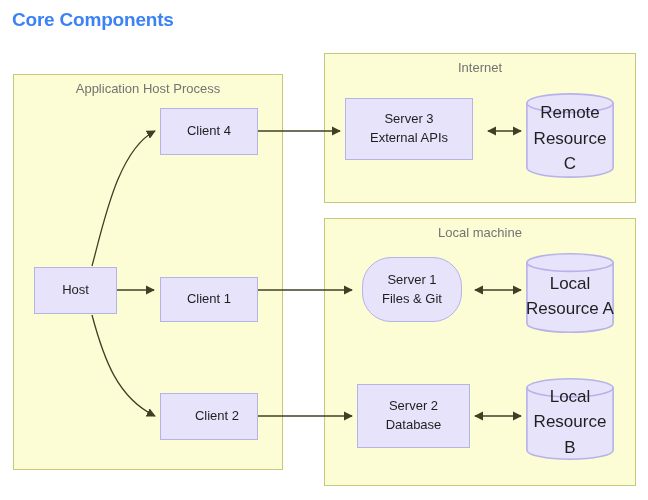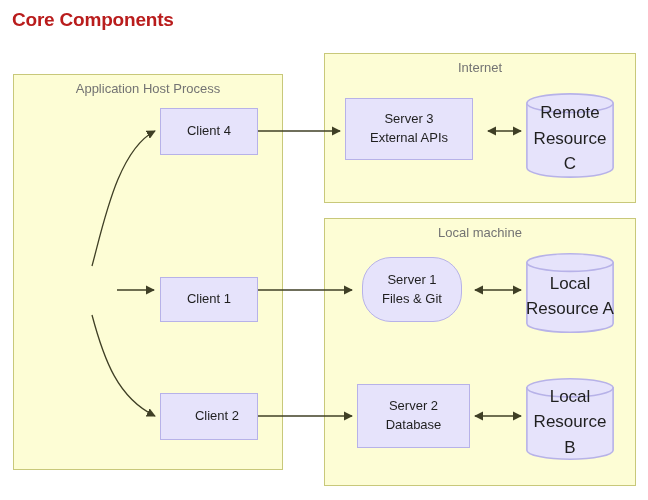--- a/index.html
+++ b/index.html
@@ -14,21 +14,21 @@
     background: #ffffff;
     font-family: "Liberation Sans", sans-serif;
     overflow: hidden;
   }
   #page-title {
     position: absolute;
     left: 12px;
     top: 9px;
     font-size: 19px;
     font-weight: bold;
-    color: #b91c1c;
+    color: #3b82f6;
     letter-spacing: -0.2px;
     white-space: nowrap;
   }
   .zone {
     position: absolute;
     background: #fdfdd5;
     border: 1.5px solid #c8c87a;
     box-sizing: border-box;
   }
   .zone-title {
@@ -134,20 +134,23 @@
 
     <path d="M 258 416 L 352 416" fill="none" stroke="#3f3f25" stroke-width="1.3" marker-end="url(#arrowhead)"></path>
 
     <path d="M 488 131 L 521 131" fill="none" stroke="#3f3f25" stroke-width="1.3" marker-start="url(#arrowhead-start)" marker-end="url(#arrowhead)"></path>
 
     <path d="M 475 290 L 521 290" fill="none" stroke="#3f3f25" stroke-width="1.3" marker-start="url(#arrowhead-start)" marker-end="url(#arrowhead)"></path>
 
     <path d="M 475 416 L 521 416" fill="none" stroke="#3f3f25" stroke-width="1.3" marker-start="url(#arrowhead-start)" marker-end="url(#arrowhead)"></path>
   </svg>
 
+  <div class="node" id="node-host" style="left: 34px; top: 267px; width: 83px; height: 47px;">
+    <span>Host</span>
+  </div>
 
   <div class="node" id="node-client-3" style="left: 160px; top: 108px; width: 98px; height: 47px;">
     <span>Client 4</span>
   </div>
 
   <div class="node" id="node-client-1" style="left: 160px; top: 277px; width: 98px; height: 45px;">
     <span>Client 1</span>
   </div>
 
   <div class="node" id="node-client-2" style="left: 160px; top: 393px; width: 98px; height: 47px; padding-left: 16px;">

